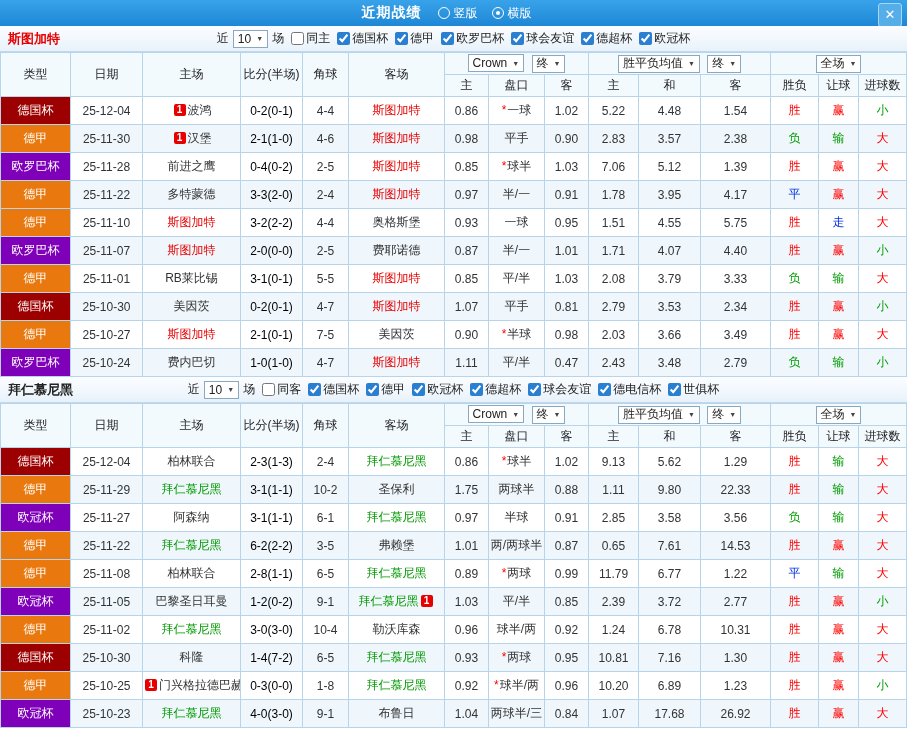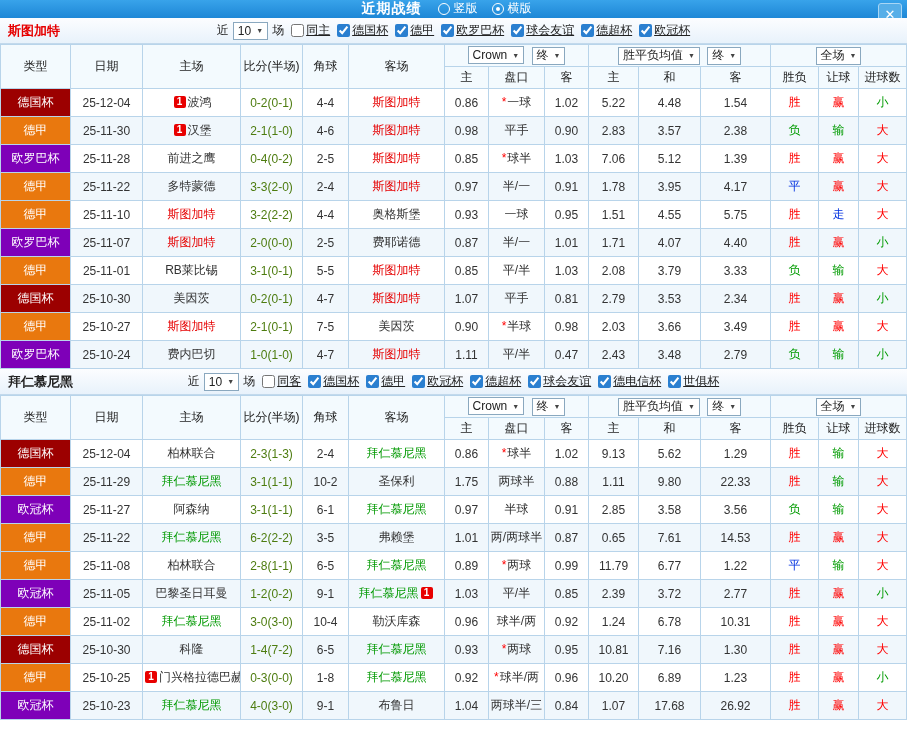--- a/index.html
+++ b/index.html
@@ -1,42 +1,42 @@
 <!DOCTYPE html>
 <html><head>
 <meta charset="utf-8">
 <style>
   * { margin:0; padding:0; box-sizing:border-box; }
   html,body { width:907px; height:755px; }
   body { font-family:"Liberation Sans","DejaVu Sans",sans-serif; font-size:12px; background:#fff; color:#222; }
   .window { width:907px; height:755px; overflow:hidden; position:relative; background:#fff; }
 
-  .titlebar { height:18px; background:linear-gradient(#38a3ea,#1e87d6); display:flex; align-items:flex-start; justify-content:center; position:relative; color:#fff; }
+  .titlebar { height:26px; background:linear-gradient(#38a3ea,#1e87d6); display:flex; align-items:center; justify-content:center; position:relative; color:#fff; }
   .titlebar .title { font-size:14px; font-weight:bold; letter-spacing:1px; margin-right:16px; }
   .radio-item { display:inline-flex; align-items:center; gap:4px; margin-right:14px; cursor:pointer; font-size:12px; }
   .rb { width:12px; height:12px; border:1px solid #fff; border-radius:50%; position:relative; background:transparent; display:inline-block; }
   .rb.checked::after { content:""; position:absolute; left:3px; top:3px; width:4px; height:4px; border-radius:50%; background:#fff; }
   .close-btn { position:absolute; right:5px; top:3px; width:24px; height:24px; background:#56aee8; border:1px solid #a8d6f5; border-radius:3px; color:#fff; font-size:13px; font-weight:bold; line-height:22px; text-align:center; cursor:pointer; }
 
   .filter-row { height:26px; background:linear-gradient(#fcfdff,#e8f2fb); border-bottom:1px solid #c2d9ec; display:flex; align-items:center; position:relative; }
   .team-name { position:absolute; left:8px; font-size:13px; font-weight:bold; }
   .filter-controls { margin:0 auto; display:flex; align-items:center; }
   .sel { display:inline-flex; align-items:center; border:1px solid #8aa8bf; background:#fff; height:18px; padding:0 4px; margin:0 4px; color:#222; cursor:pointer; }
   .sel::after { content:"▼"; font-size:7px; margin-left:5px; color:#444; }
   .cbgroup { display:inline-flex; align-items:center; }
-  .cbw { display:inline-flex; align-items:center; margin-left:7px; cursor:pointer;text-decoration:underline; }
+  .cbw { display:inline-flex; align-items:center; margin-left:7px; cursor:pointer; }
   .cbw input { width:13px; height:13px; margin-right:2px; accent-color:#2a7fd0; }
 
   table { border-collapse:collapse; table-layout:fixed; width:907px; }
   th,td { border:1px solid #b8d4ea; text-align:center; white-space:nowrap; overflow:hidden; padding:0; }
   thead th { background:#f3fafe; font-weight:normal; height:22px; color:#222; }
   tbody td { height:28px; font-size:12px; color:#333; }
   tbody tr:nth-child(even) td { background:#f0f7fc; }
   td.league { color:#fff; }
-  td.score { color:#4d7c0f; }
+  td.score { color:#000000; }
   .c-red { color:#f00; }
   .c-green { color:#009b00; }
   .c-blue { color:#0031e0; }
   .star { color:#f00; margin-right:1px; }
   .badge { display:inline-block; width:12px; height:12px; line-height:12px; background:#e80000; color:#fff; font-style:normal; font-size:10px; font-weight:bold; text-align:center; border-radius:2px; margin:0 2px; vertical-align:1px; }
   .summary { height:26px; line-height:25px; text-align:center; background:#e9f5fd; border:1px solid #b8d4ea; border-top:none; color:#0050c8; }
   .dd { display:inline-flex; align-items:center; border:1px solid #8aa8bf; background:#fff; height:18px; padding:0 4px; margin:0 2px; cursor:pointer; font-size:12px; }
   .dd::after { content:"▼"; font-size:7px; margin-left:5px; color:#444; }
 </style>
 </head>

